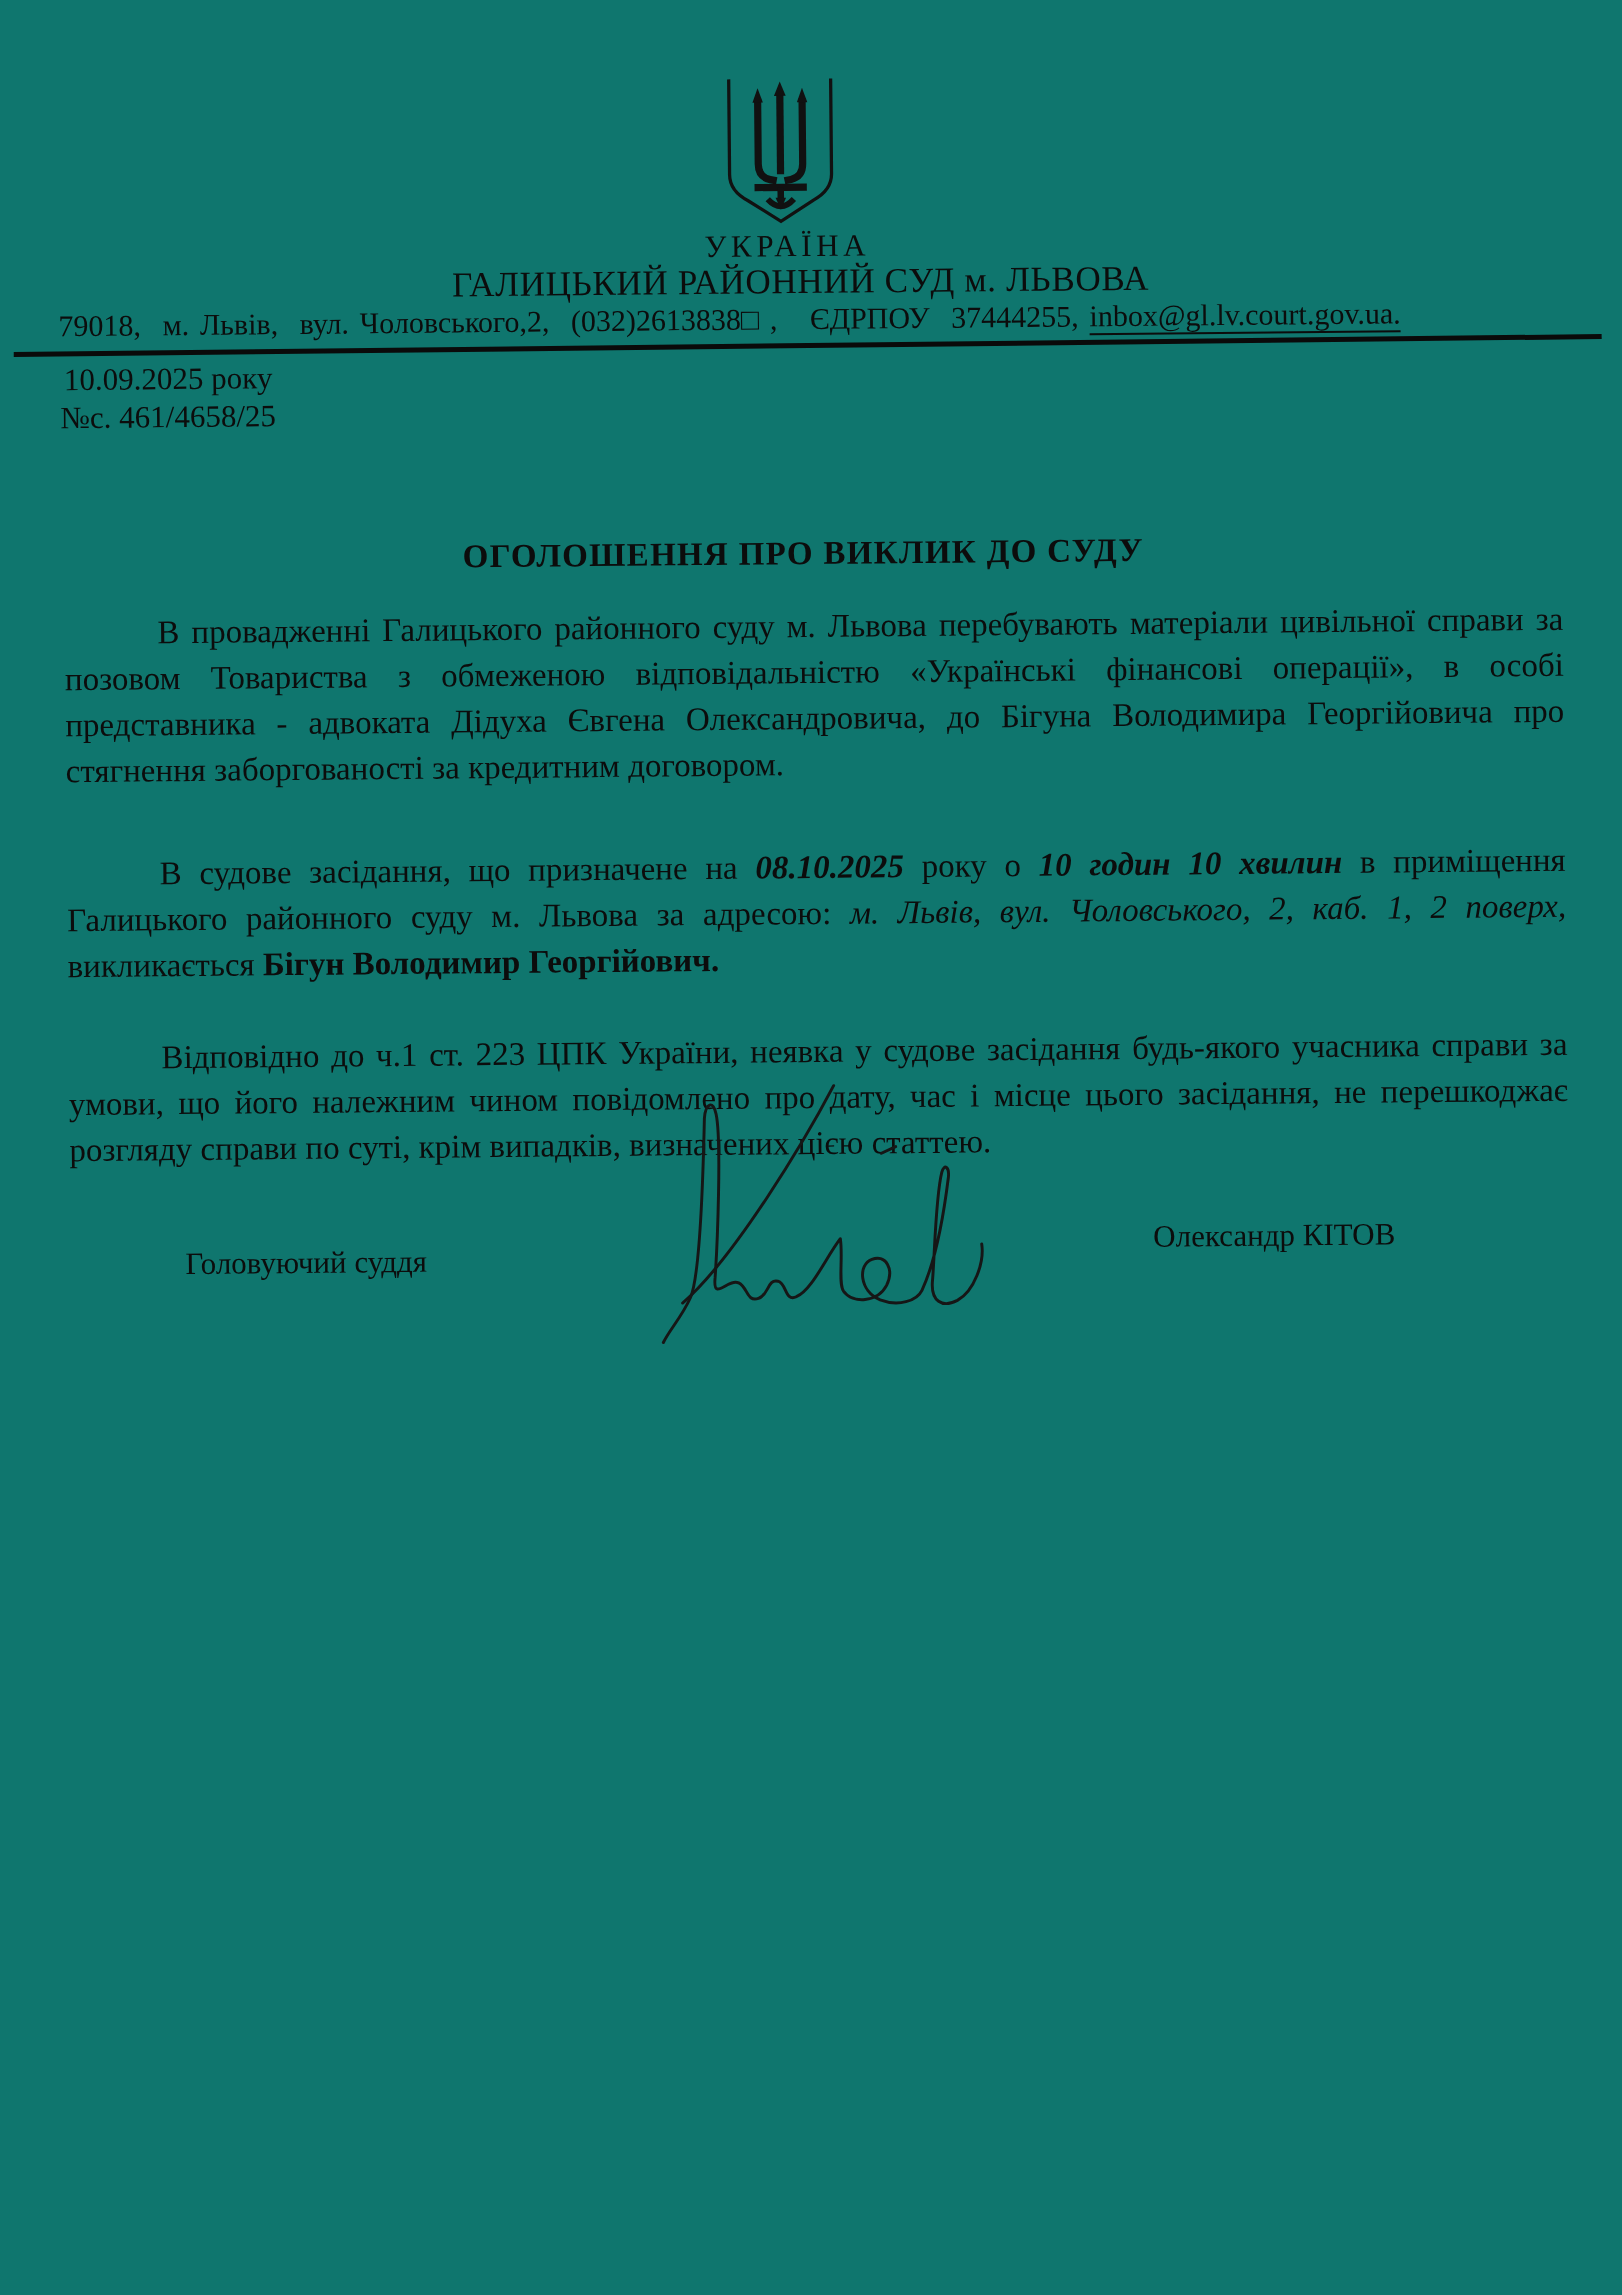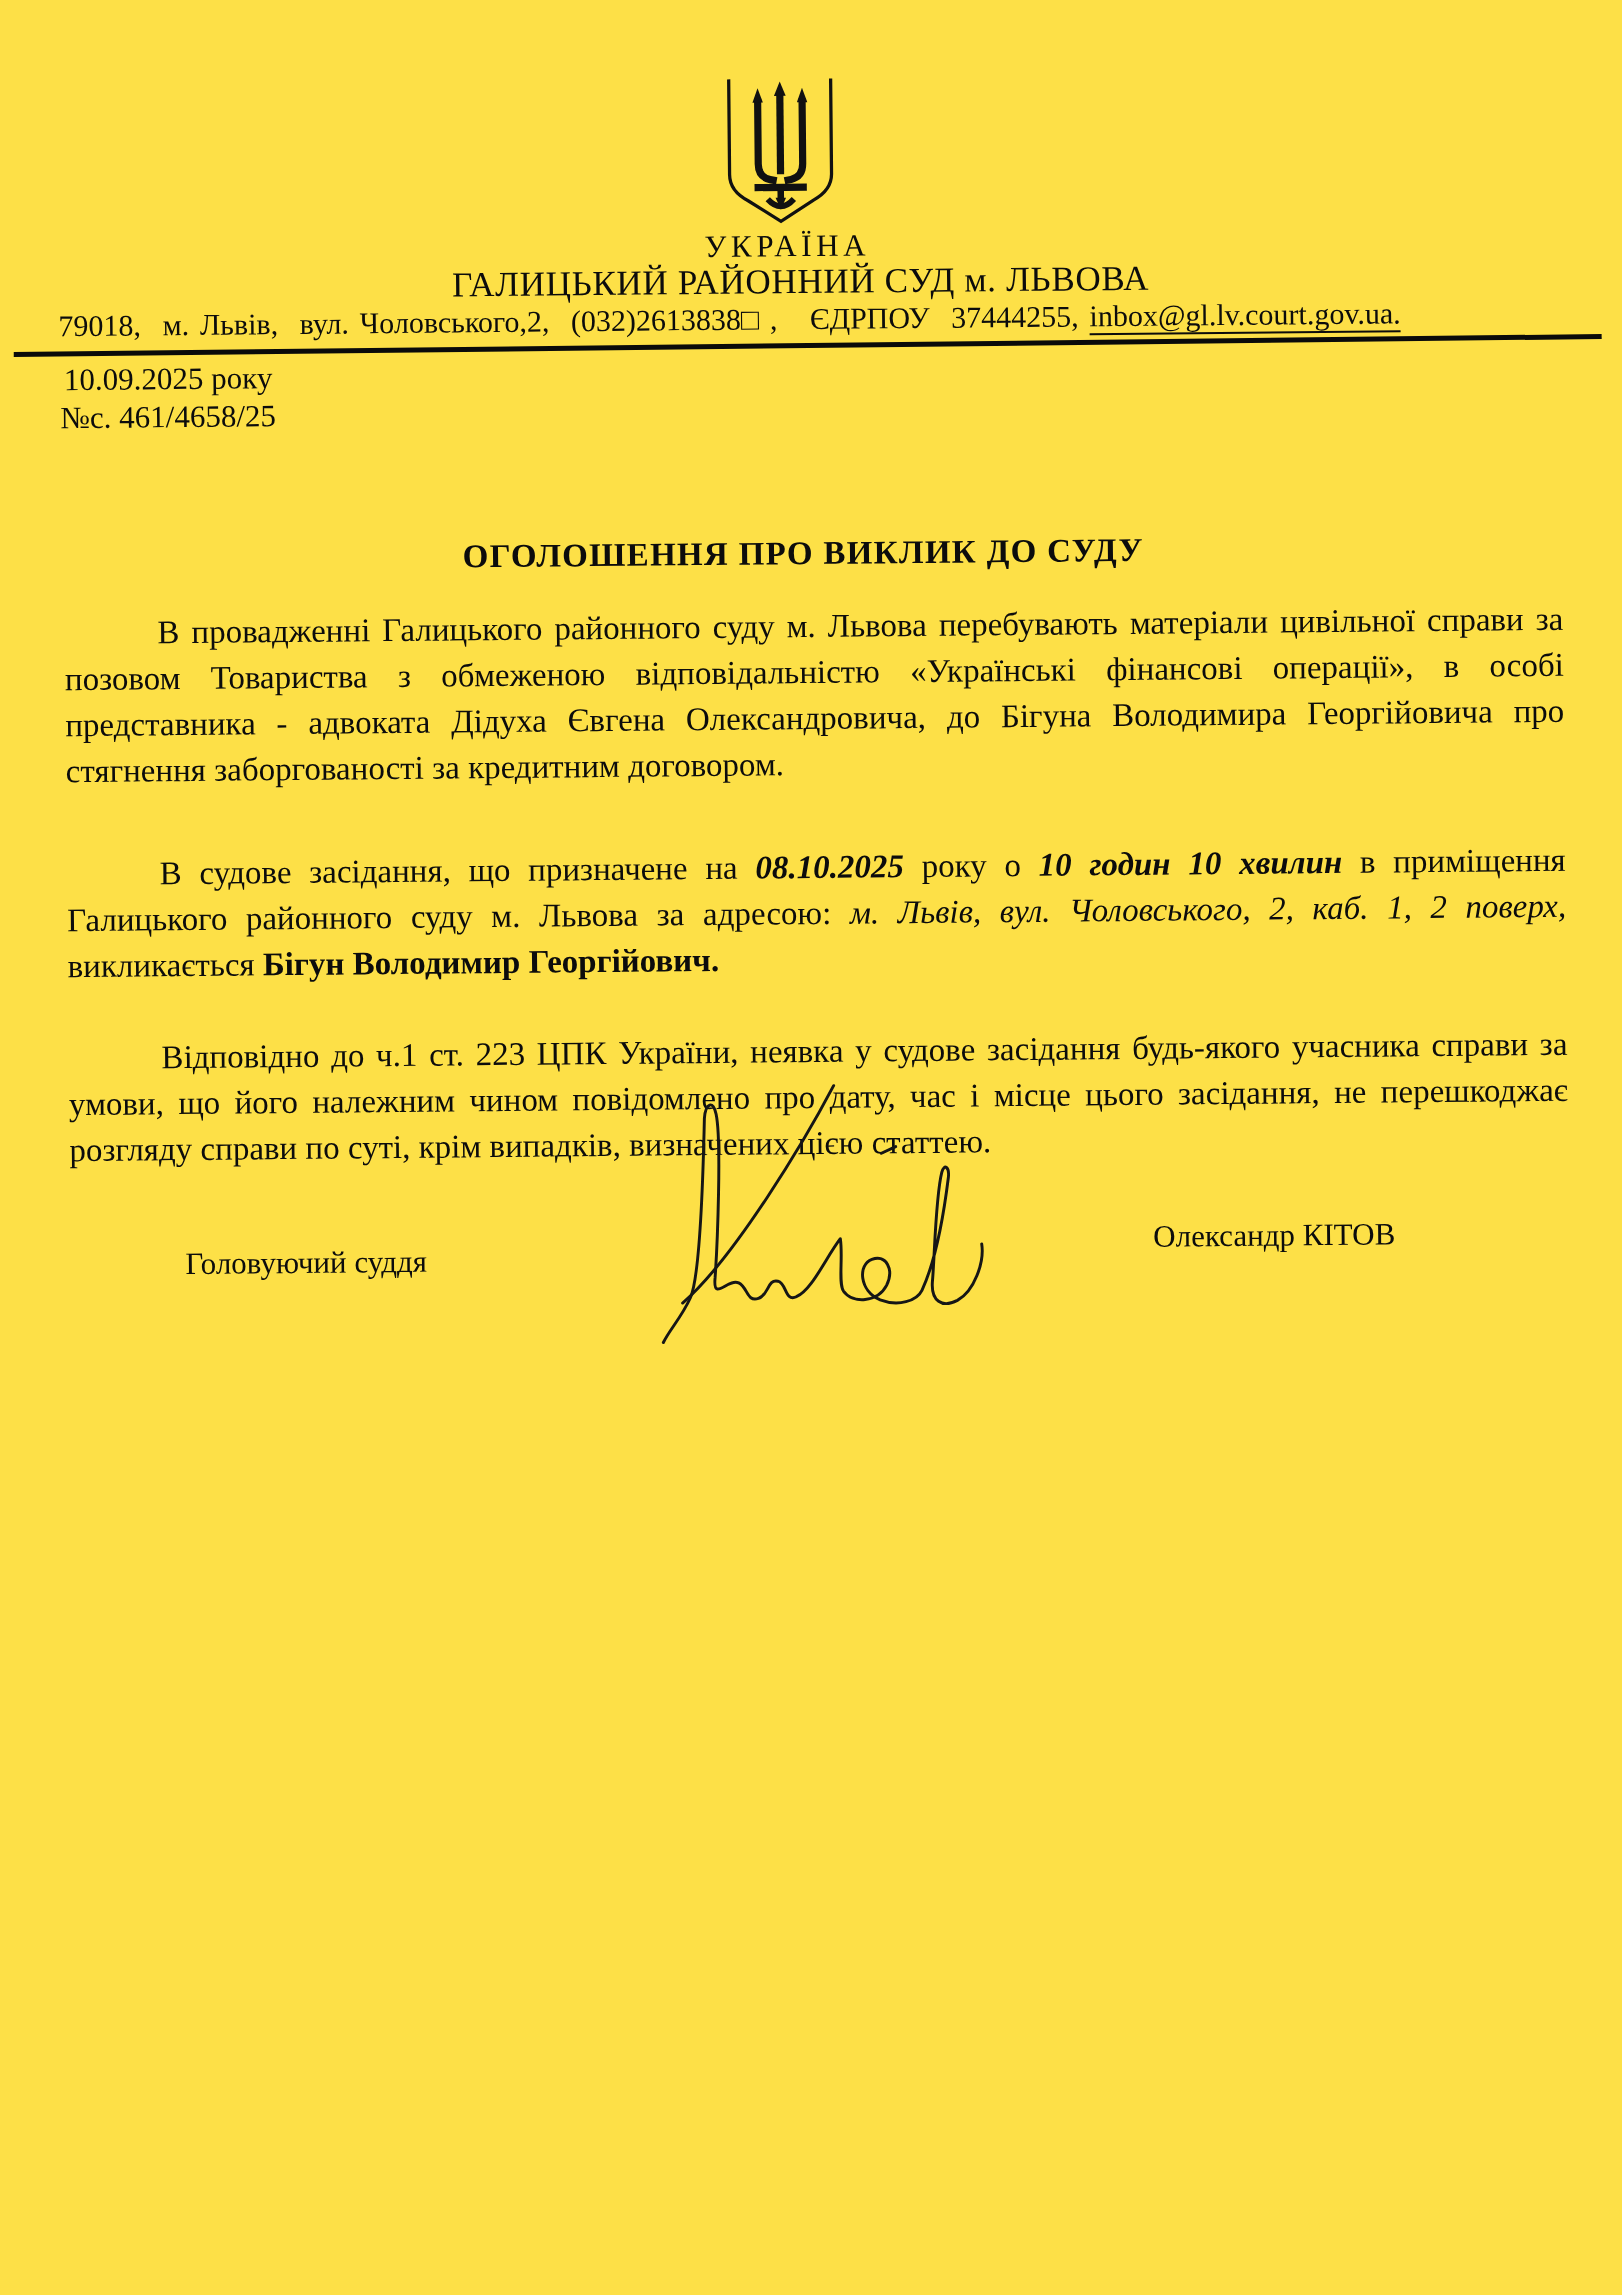--- a/index.html
+++ b/index.html
@@ -1,19 +1,19 @@
 <!DOCTYPE html>
 <html style="font-size:10.5px"><head>
 <meta charset="utf-8">
 <style>
   html,body{margin:0;padding:0;background:#e8e8e8;}
   .page{
     position:relative;
     width:1622px;height:2295px;
-    background:#fde047;
+    background:#0f766e;
     overflow:hidden;
     font-family:"Liberation Serif","DejaVu Serif",serif;
     color:#0c0c0c;
   }
   .content{position:absolute;inset:0;transform:rotate(-0.55deg);transform-origin:50% 30%;}
 
   .emblem{position:absolute;left:729px;top:76px;width:113px;height:149px;}
   .country{
     position:absolute;top:228px;left:0;width:1583px;text-align:center;
     font-size:31px;letter-spacing:4.6px;

